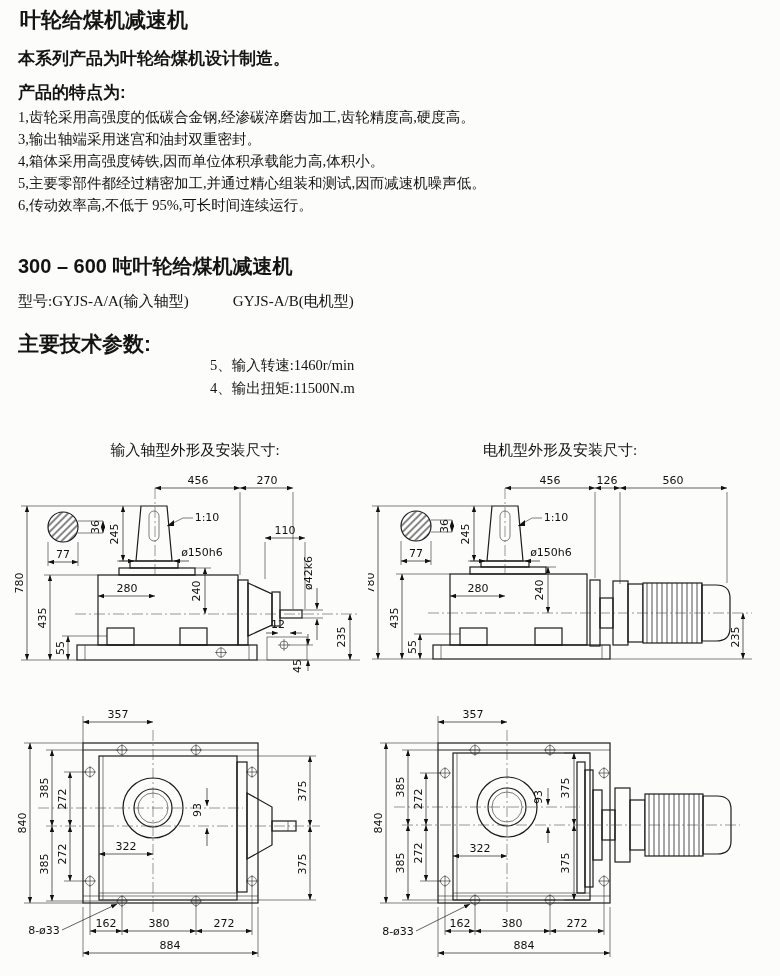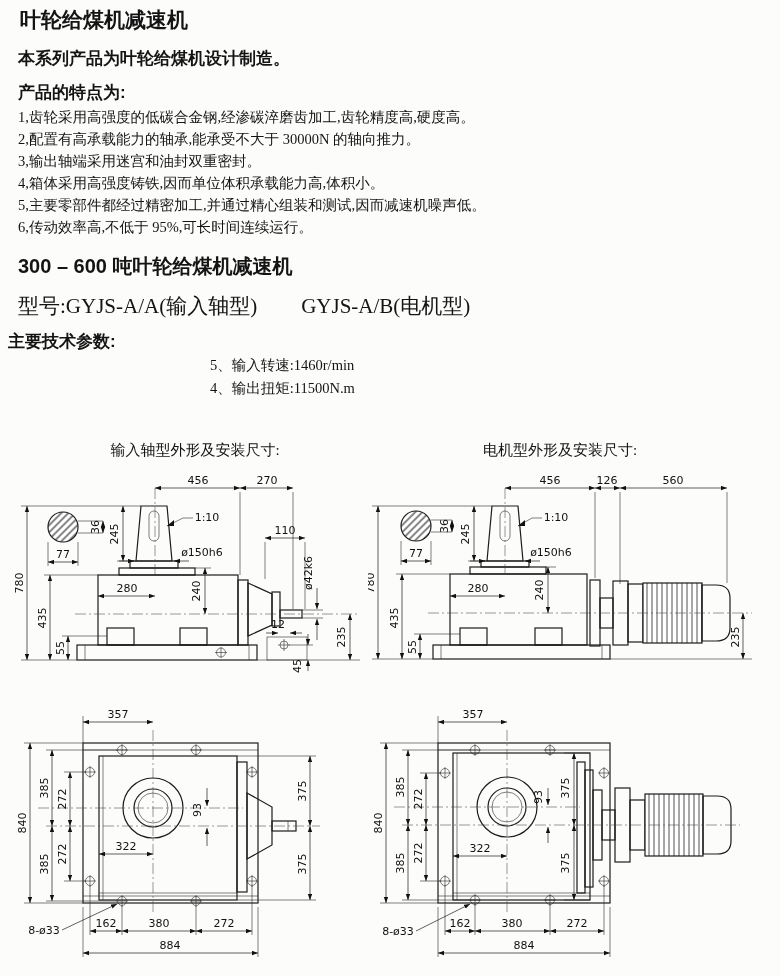--- a/index.html
+++ b/index.html
@@ -4,23 +4,23 @@
 <style>
   html,body{margin:0;padding:0;background:#ffffff;}
   .page{position:relative;width:780px;height:976px;background:#fcfcfa;
         font-family:"Liberation Serif",serif;color:#141414;overflow:hidden;}
   .hd{position:absolute;font-family:"Liberation Sans",sans-serif;font-weight:700;white-space:nowrap;}
   .t-main{left:20px;top:6px;font-size:21px;}
   .t-intro{left:18px;top:47px;font-size:17px;}
   .t-feat{left:18px;top:81px;font-size:17px;}
   .feat{position:absolute;left:18px;top:106px;font-size:14.5px;line-height:22px;white-space:nowrap;}
   .t-series{left:18px;top:253px;font-size:20px;}
-  .model{position:absolute;left:18px;top:292px;font-size:21px;white-space:nowrap;}
+  .model{position:absolute;left:18px;top:292px;font-size:15px;white-space:nowrap;}
   .model .gap{display:inline-block;width:44px;}
-  .t-specs{left:8px;top:330px;font-size:17px;}
+  .t-specs{left:18px;top:330px;font-size:21px;}
   .speccol{position:absolute;top:354px;font-size:14.5px;line-height:22.5px;white-space:nowrap;}
   .sc1{left:18px;}.sc2{left:210px;}
   .cap{position:absolute;top:441px;width:230px;text-align:center;font-size:15px;white-space:nowrap;}
   .cap1{left:80px;}.cap2{left:445px;}
   svg.drw{position:absolute;}
   .svg1{left:15px;top:466px;}.svg2{left:368px;top:466px;}
   .svg3{left:10px;top:700px;}.svg4{left:370px;top:700px;}
   .ol{stroke:#1c1c1c;stroke-width:1.2;fill:none;}
   .olh{stroke:#1c1c1c;stroke-width:1.2;}
   .tl{stroke:#2a2a2a;stroke-width:0.6;fill:none;}
@@ -32,21 +32,20 @@
 <body>
 
 <div class="page">
 
   <div class="hd t-intro">本系列产品为叶轮给煤机设计制造。</div>
   <div class="hd t-main">叶轮给煤机减速机</div>
   <div class="hd t-feat">产品的特点为:</div>
 
   <div class="feat">
     <div>1,齿轮采用高强度的低碳合金钢,经渗碳淬磨齿加工,齿轮精度高,硬度高。</div>
-    <div>2,配置有高承载能力的轴承,能承受不大于 30000N 的轴向推力。</div>
     <div>3,输出轴端采用迷宫和油封双重密封。</div>
     <div>4,箱体采用高强度铸铁,因而单位体积承载能力高,体积小。</div>
     <div>5,主要零部件都经过精密加工,并通过精心组装和测试,因而减速机噪声低。</div>
     <div>6,传动效率高,不低于 95%,可长时间连续运行。</div>
   </div>
 
   <div class="hd t-series">300 – 600 吨叶轮给煤机减速机</div>
 
   <div class="model">
     <span>型号:GYJS-A/A(输入轴型)</span><span class="gap"></span><span>GYJS-A/B(电机型)</span>

